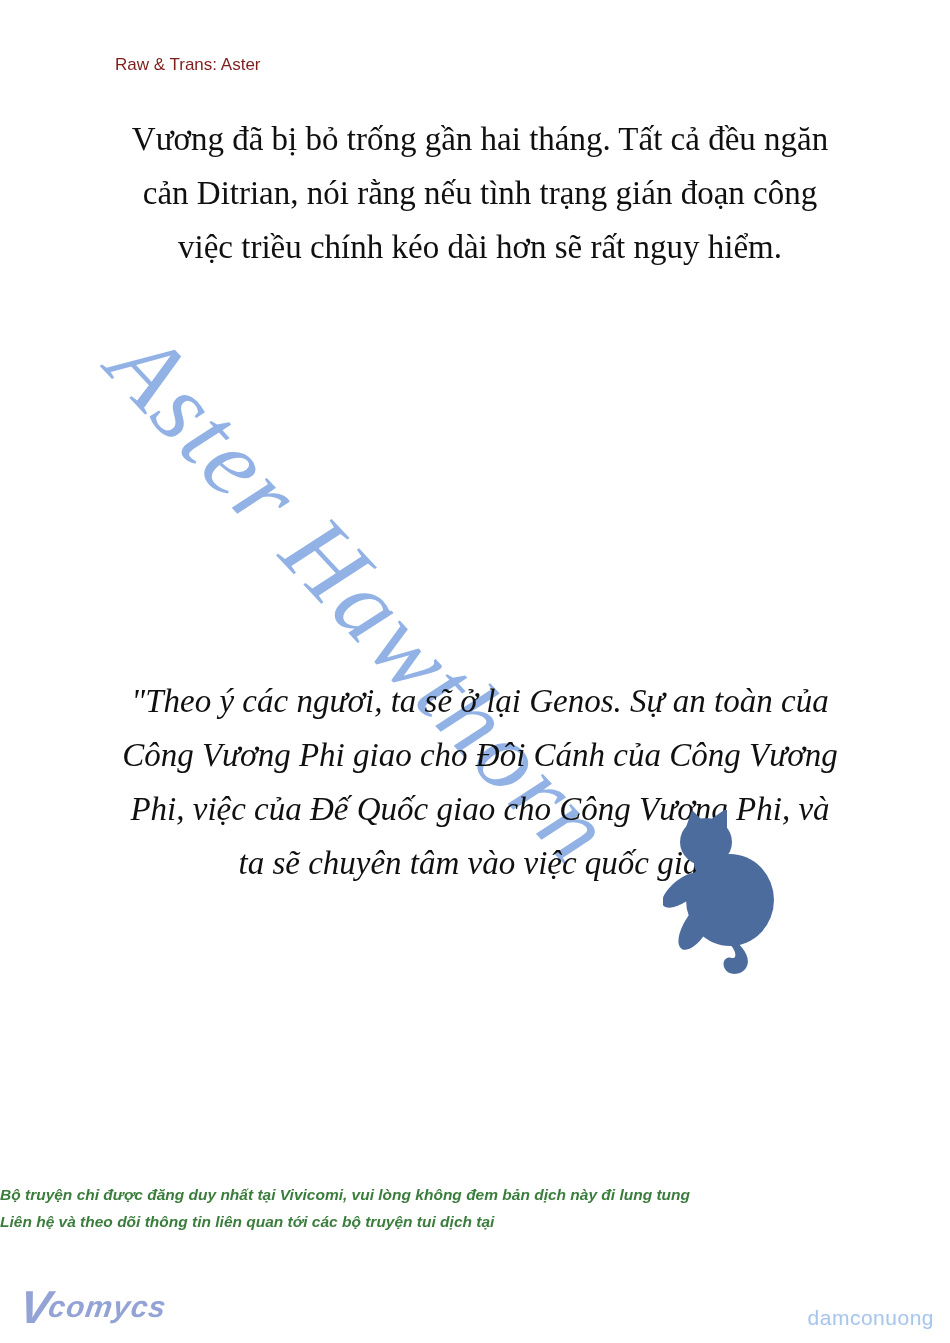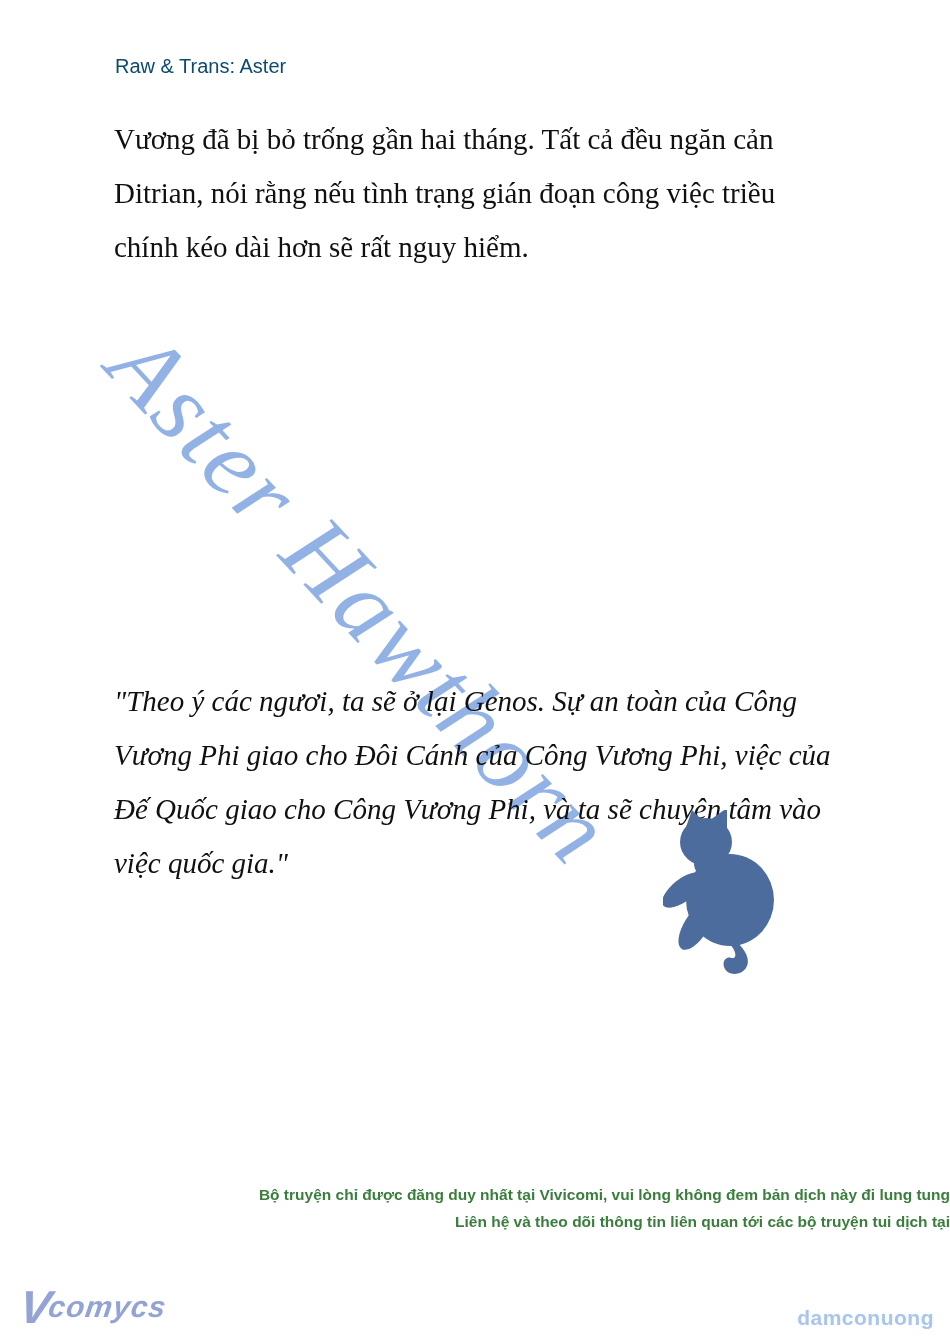--- a/index.html
+++ b/index.html
@@ -21,50 +21,51 @@
     letter-spacing:3px;
     white-space:nowrap;
     color:#7fa5e2;
     opacity:0.85;
     z-index:1;
   }
   .credits-header {
     position:absolute;
     left:115px; top:55px;
     font-family:"Liberation Sans", sans-serif;
-    font-size:20px;
-    color:#0c4a6e;
+    font-size:17px;
+    color:#7f1d1d;
     z-index:2;
   }
   .para {
     position:absolute;
     left:114px;
     width:732px;
     margin:0;
-    font-size:29px;
+    font-size:33px;
     line-height:54px;
     color:#101010;
     z-index:2;
-    text-align:left;
+    text-align:center;
   }
   .p1 { top:112px; }
   .p2 { top:339px; }
   .p3 { top:674px; font-style:italic; }
   .p4 { top:949px; }
   .cat {
     position:absolute;
     left:663px; top:810px;
     z-index:3;
   }
   .footer {
     position:absolute;
     left:0; right:0; top:1181px;
-    text-align:right;
+    text-align:left;
     font-family:"Liberation Sans", sans-serif;
     font-weight:bold;
+    font-style:italic;
     font-size:15.5px;
     line-height:27px;
     color:#3b7d3d;
     z-index:2;
   }
   .vcomycs-logo {
     position:absolute;
     left:20px; top:1284px;
     font-family:"Liberation Sans", sans-serif;
     font-weight:bold;
@@ -81,21 +82,21 @@
     letter-spacing:-2px;
   }
   .vcomycs-logo .v-rest {
     font-size:30px;
     letter-spacing:1px;
   }
   .damconuong-mark {
     position:absolute;
     right:16px; top:1306px;
     font-family:"Liberation Sans", sans-serif;
-    font-weight:bold;
+    font-weight:normal;
     font-size:21px;
     letter-spacing:0.5px;
     color:#a9c5ec;
     text-shadow:0 0 5px rgba(255,255,255,0.95), 0 0 2px rgba(230,240,255,0.9);
     z-index:2;
   }
 </style>
 </head>
 <body>
 

